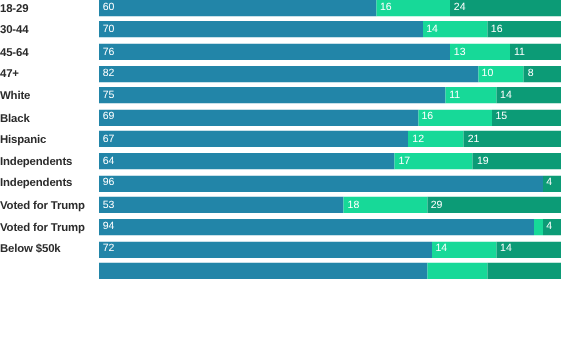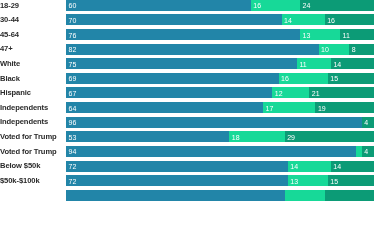--- a/index.html
+++ b/index.html
@@ -234,34 +234,20 @@
           </div>
           <div class="seg seg-mid" style="width: 14%;">
             <span class="seg-label">14</span>
           </div>
           <div class="seg seg-dark" style="width: 14%;">
             <span class="seg-label">14</span>
           </div>
         </div>
       </div>
       <div class="row">
-        <div class="row-label">$50k-$100k</div>
-        <div class="bar-track">
-          <div class="seg seg-blue" style="width: 72%;">
-            <span class="seg-label">72</span>
-          </div>
-          <div class="seg seg-mid" style="width: 13%;">
-            <span class="seg-label">13</span>
-          </div>
-          <div class="seg seg-dark" style="width: 15%;">
-            <span class="seg-label">15</span>
-          </div>
-        </div>
-      </div>
-      <div class="row">
         <div class="row-label"></div>
         <div class="bar-track">
           <div class="seg seg-blue" style="width: 71%;"></div>
           <div class="seg seg-mid" style="width: 13%;"></div>
           <div class="seg seg-dark" style="width: 16%;"></div>
         </div>
       </div>
     </div>
 </div>
 

